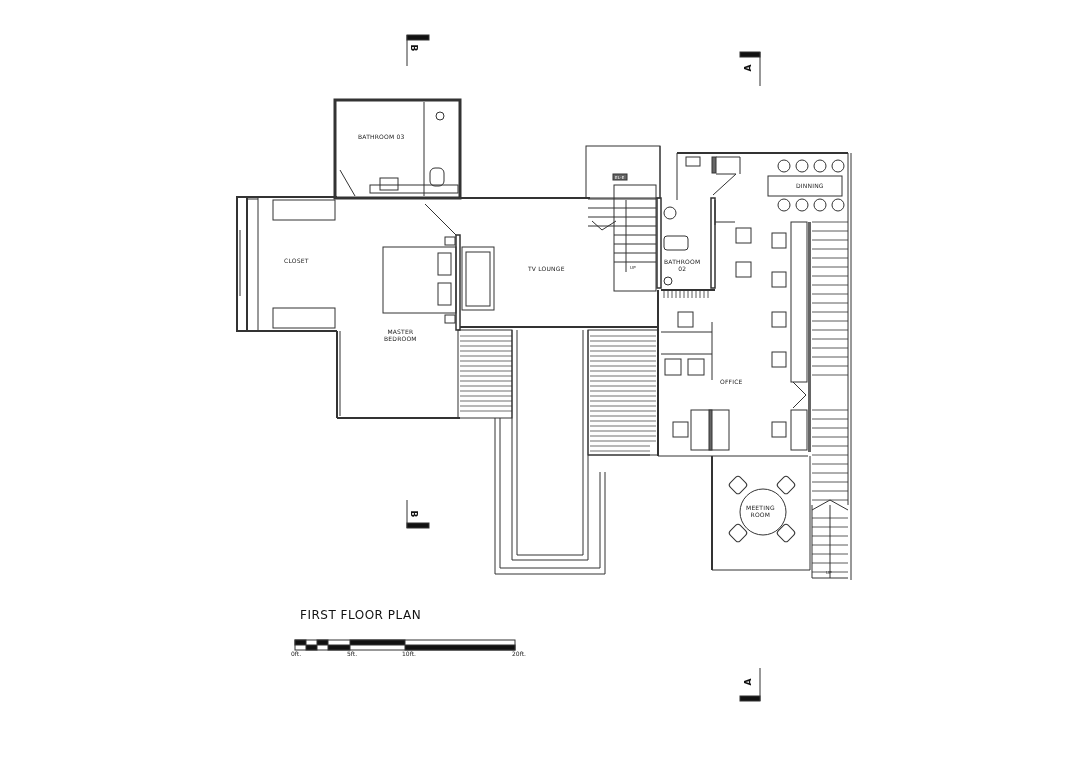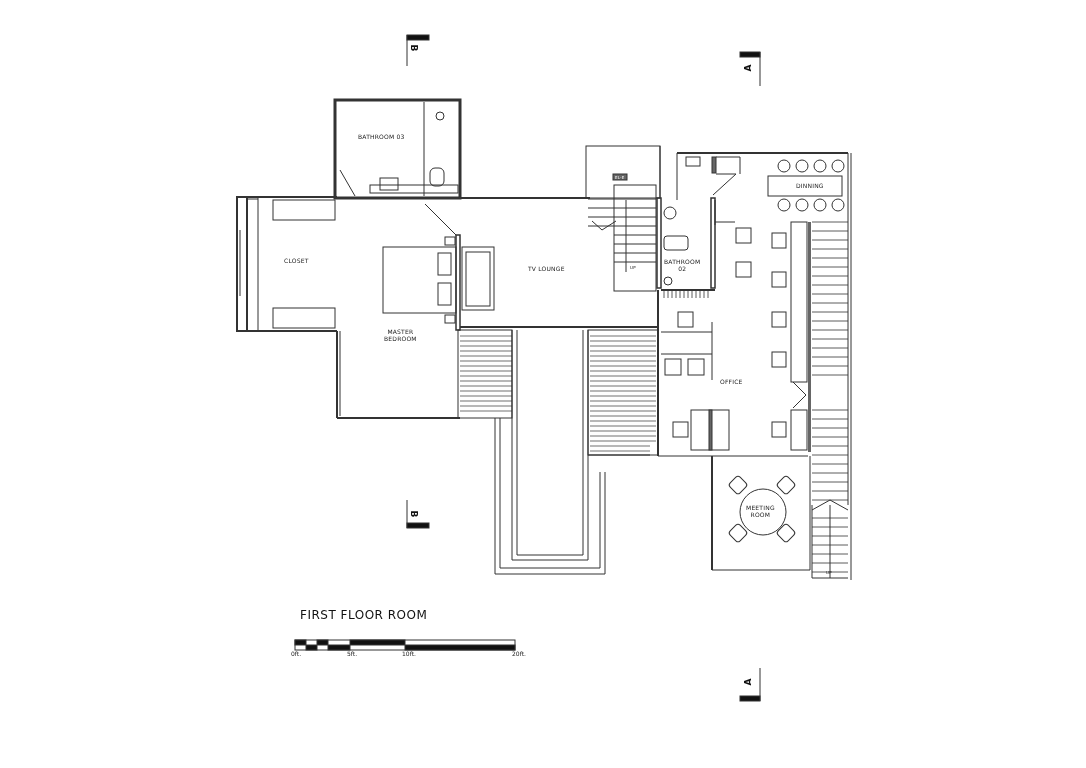--- a/index.html
+++ b/index.html
@@ -301,17 +301,17 @@
 
 <div class="lbl" style="left:615px; top:174px; color:#fff; font-size:4px;">EL-E</div>
 <div class="lbl" style="left:630px; top:264px; font-size:4px;">UP</div>
 <div class="lbl" style="left:826px; top:569px; font-size:4px;">UP</div>
 
 <div class="sec" style="left:411px; top:43px; transform:rotate(90deg);">B</div>
 <div class="sec" style="left:411px; top:509px; transform:rotate(90deg);">B</div>
 <div class="sec" style="left:745px; top:63px; transform:rotate(-90deg);">A</div>
 <div class="sec" style="left:745px; top:677px; transform:rotate(-90deg);">A</div>
 
-<div class="title">FIRST FLOOR ROOM</div>
+<div class="title">FIRST FLOOR PLAN</div>
 <div class="scale-tick" style="left:291px;">0ft.</div>
 <div class="scale-tick" style="left:347px;">5ft.</div>
 <div class="scale-tick" style="left:402px;">10ft.</div>
 <div class="scale-tick" style="left:512px;">20ft.</div>
 
 </body></html>

